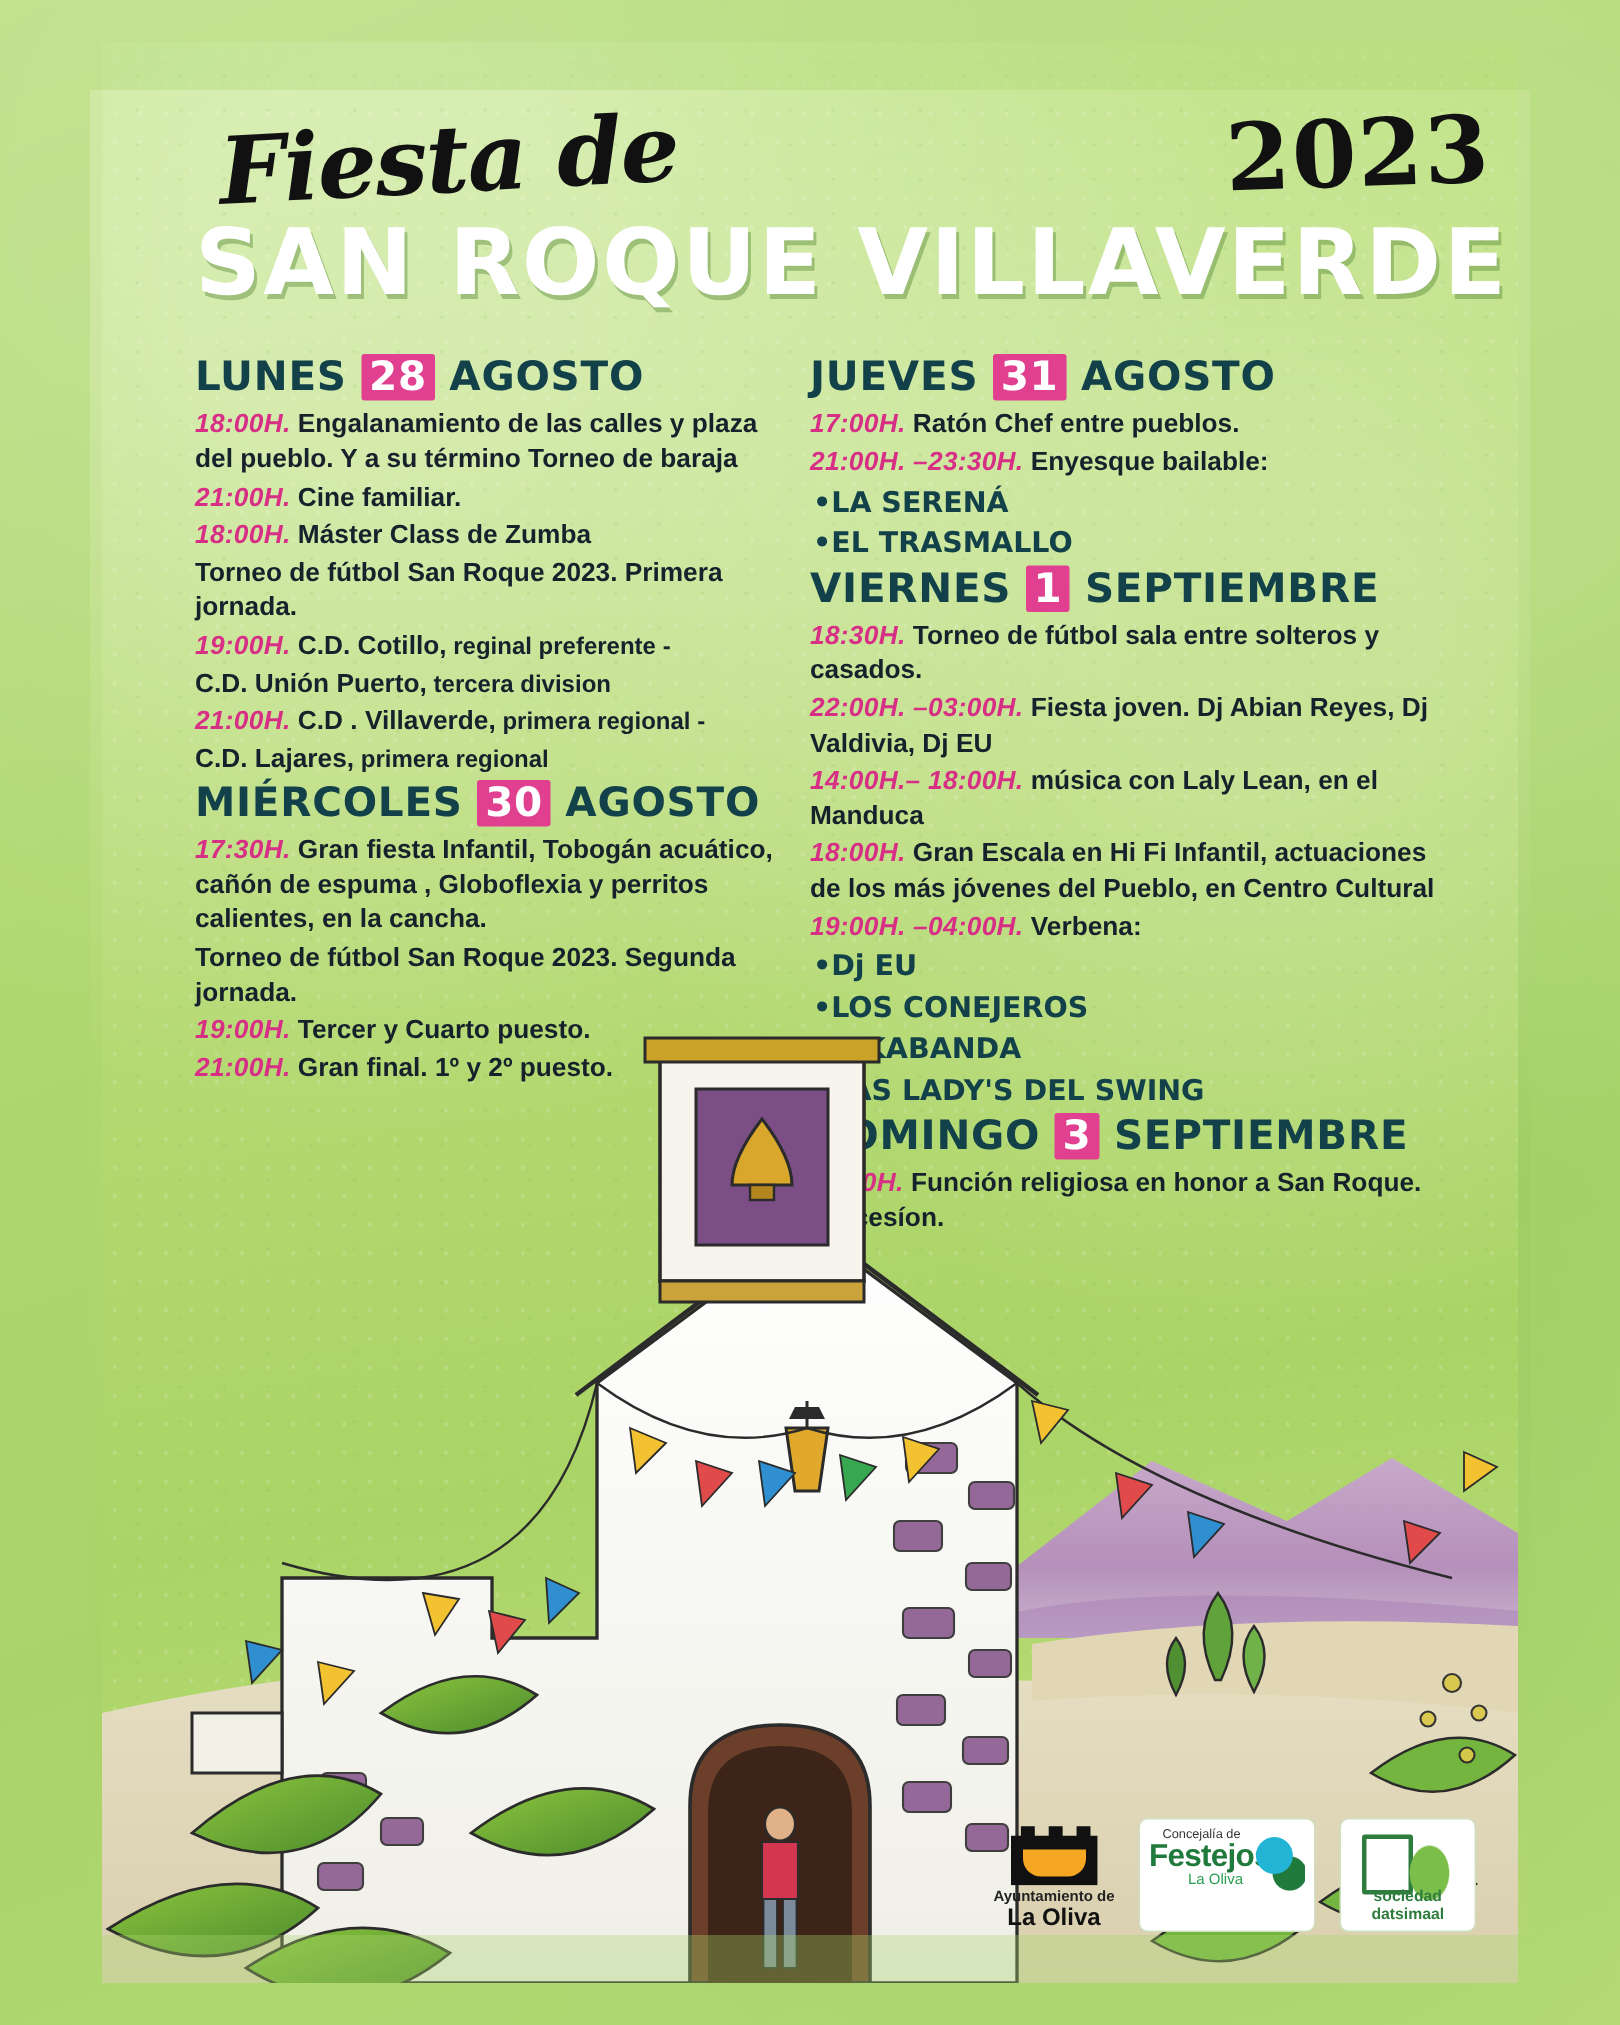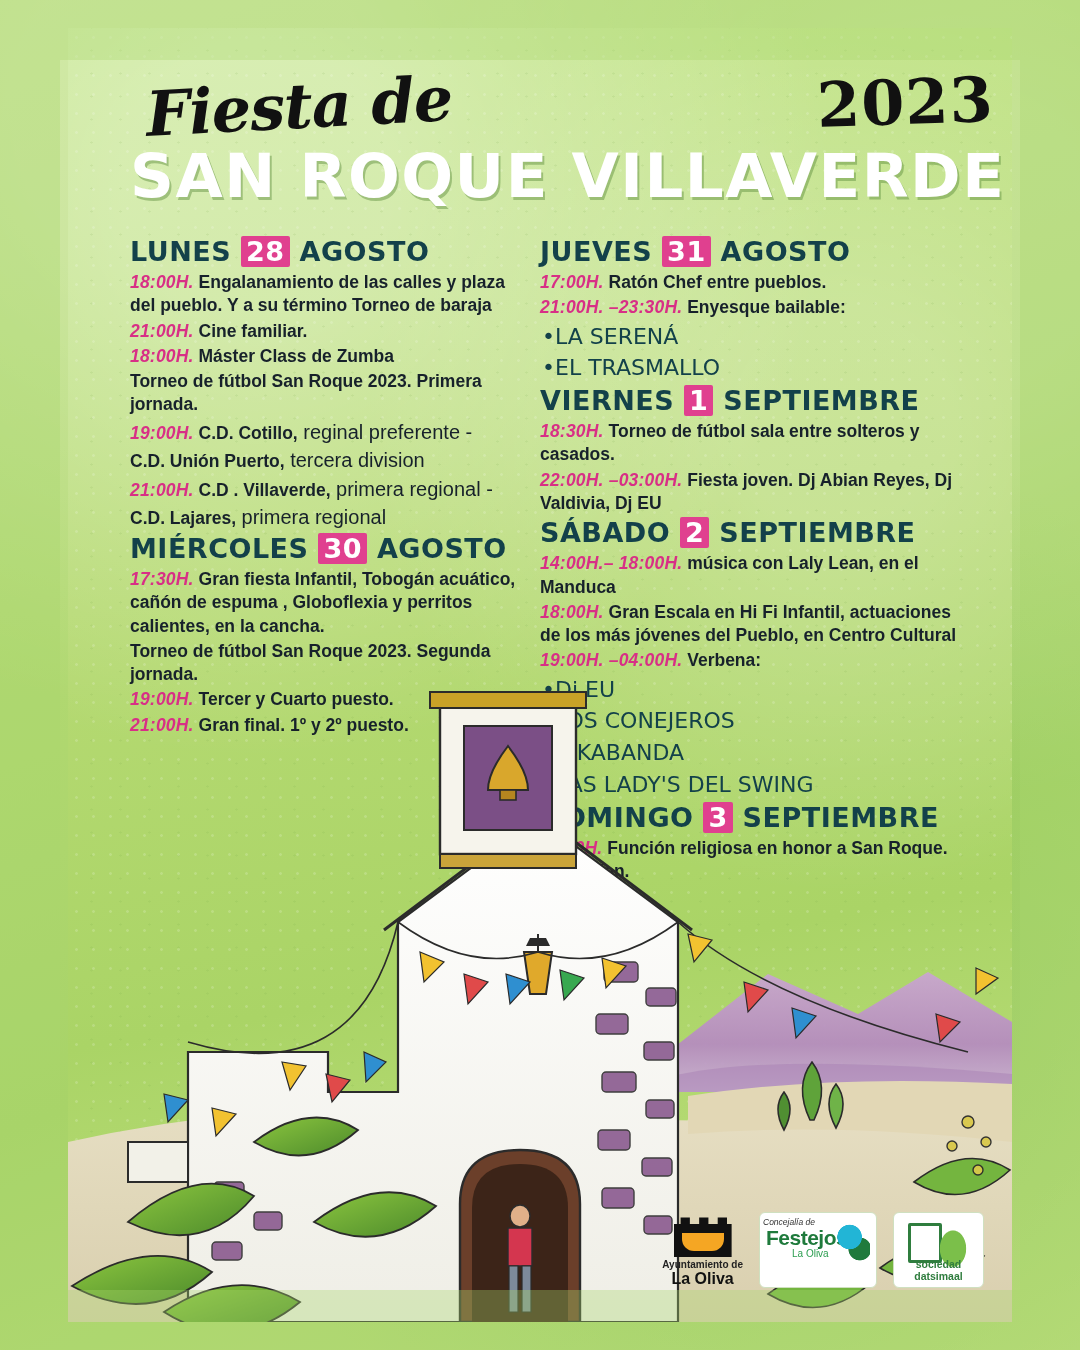--- a/index.html
+++ b/index.html
@@ -112,25 +112,25 @@
     color: #17212b;
     margin: 1px 0 2px 0;
     font-weight: 600;
   }
   .line .t {
     color: #d82f86;
     font-style: italic;
     font-weight: 700;
     letter-spacing: .2px;
   }
-  .line .sm { font-size: 20px; font-weight: 400; }
+  .line .sm { font-size: 16px; font-weight: 700; }
   .bullet {
     font-family: "DejaVu Sans", sans-serif;
-    font-size: 22px;
-    font-weight: 400;
+    font-size: 19px;
+    font-weight: 700;
     color: #13414a;
     line-height: 1.4;
     margin: 0 0 1px 2px;
   }
 
   
   #art { position: absolute; left: 0; bottom: 0; width: 944px; height: 700px; z-index: 3; pointer-events: none; }
 
   
   #logos {
@@ -150,21 +150,21 @@
   .crest:after {
     content:""; position:absolute; left:8px; top:22px; width:42px; height:18px;
     background:#f5a623; border-radius: 0 0 12px 12px;
   }
   .festejos {
     width: 118px; height: 76px; border-radius: 6px;
     background: #fff;
     border: 1px solid #cfe0c0;
     position: relative; overflow: hidden;
   }
-  .fx-top { font-size: 8.5px; color: #333; padding: 4px 0 0 3px; text-align: left; font-style: italic; }
+  .fx-top { font-size: 8.5px; color: #333; padding: 4px 0 0 15px; text-align: left; }
   .fx-word { font-size: 21px; font-weight: 700; color: #1f7a3c; letter-spacing: -.5px; text-align: left; padding-left: 6px; line-height: 1; }
   .fx-sub { font-size: 10px; color: #2a9d4f; text-align: left; padding-left: 32px; }
   .fx-splash { position: absolute; right: 6px; top: 8px; width: 34px; height: 40px;
     background: radial-gradient(circle at 40% 40%, #22b5d6 0 38%, rgba(34,181,214,0) 40%),
                 radial-gradient(circle at 70% 70%, #1f7a3c 0 30%, rgba(31,122,60,0) 32%);
   }
   .datsi {
     width: 91px; height: 76px; border-radius: 6px; background: #fff;
     border: 1px solid #cfe0c0; position: relative; overflow: hidden;
   }
@@ -205,21 +205,20 @@
       </div>
     <div class="col" id="colRight">
         <div class="day-head"><span class="w dw">JUEVES</span> <span class="w dn">31</span> <span class="w dm">AGOSTO</span></div>
         <div class="line"><span class="t">17:00H.</span> <span>Ratón Chef entre pueblos.</span></div>
         <div class="line"><span class="t">21:00H. –23:30H.</span> <span>Enyesque bailable:</span></div>
         <div class="bullet">•LA SERENÁ</div>
         <div class="bullet">•EL TRASMALLO</div>
         <div class="day-head"><span class="w dw">VIERNES</span> <span class="w dn">1</span> <span class="w dm">SEPTIEMBRE</span></div>
         <div class="line"><span class="t">18:30H.</span> <span>Torneo de fútbol sala entre solteros y casados.</span></div>
         <div class="line"><span class="t">22:00H. –03:00H.</span> <span>Fiesta joven. Dj Abian Reyes, Dj Valdivia, Dj EU</span></div>
-        <div class="day-head"><span class="w dw">SÁBADO</span> <span class="w dn">2</span> <span class="w dm">SEPTIEMBRE</span></div>
         <div class="line"><span class="t">14:00H.– 18:00H.</span> <span>música con Laly Lean, en el Manduca</span></div>
         <div class="line"><span class="t">18:00H.</span> <span>Gran Escala en Hi Fi Infantil, actuaciones de los más jóvenes del Pueblo, en Centro Cultural</span></div>
         <div class="line"><span class="t">19:00H. –04:00H.</span> <span>Verbena:</span></div>
         <div class="bullet">•Dj EU</div>
         <div class="bullet">•LOS CONEJEROS</div>
         <div class="bullet">•RIKABANDA</div>
         <div class="bullet">•LAS LADY'S DEL SWING</div>
         <div class="day-head"><span class="w dw">DOMINGO</span> <span class="w dn">3</span> <span class="w dm">SEPTIEMBRE</span></div>
         <div class="line"><span class="t">11:30H.</span> <span>Función religiosa en honor a San Roque. Procesíon.</span></div>
       </div>

